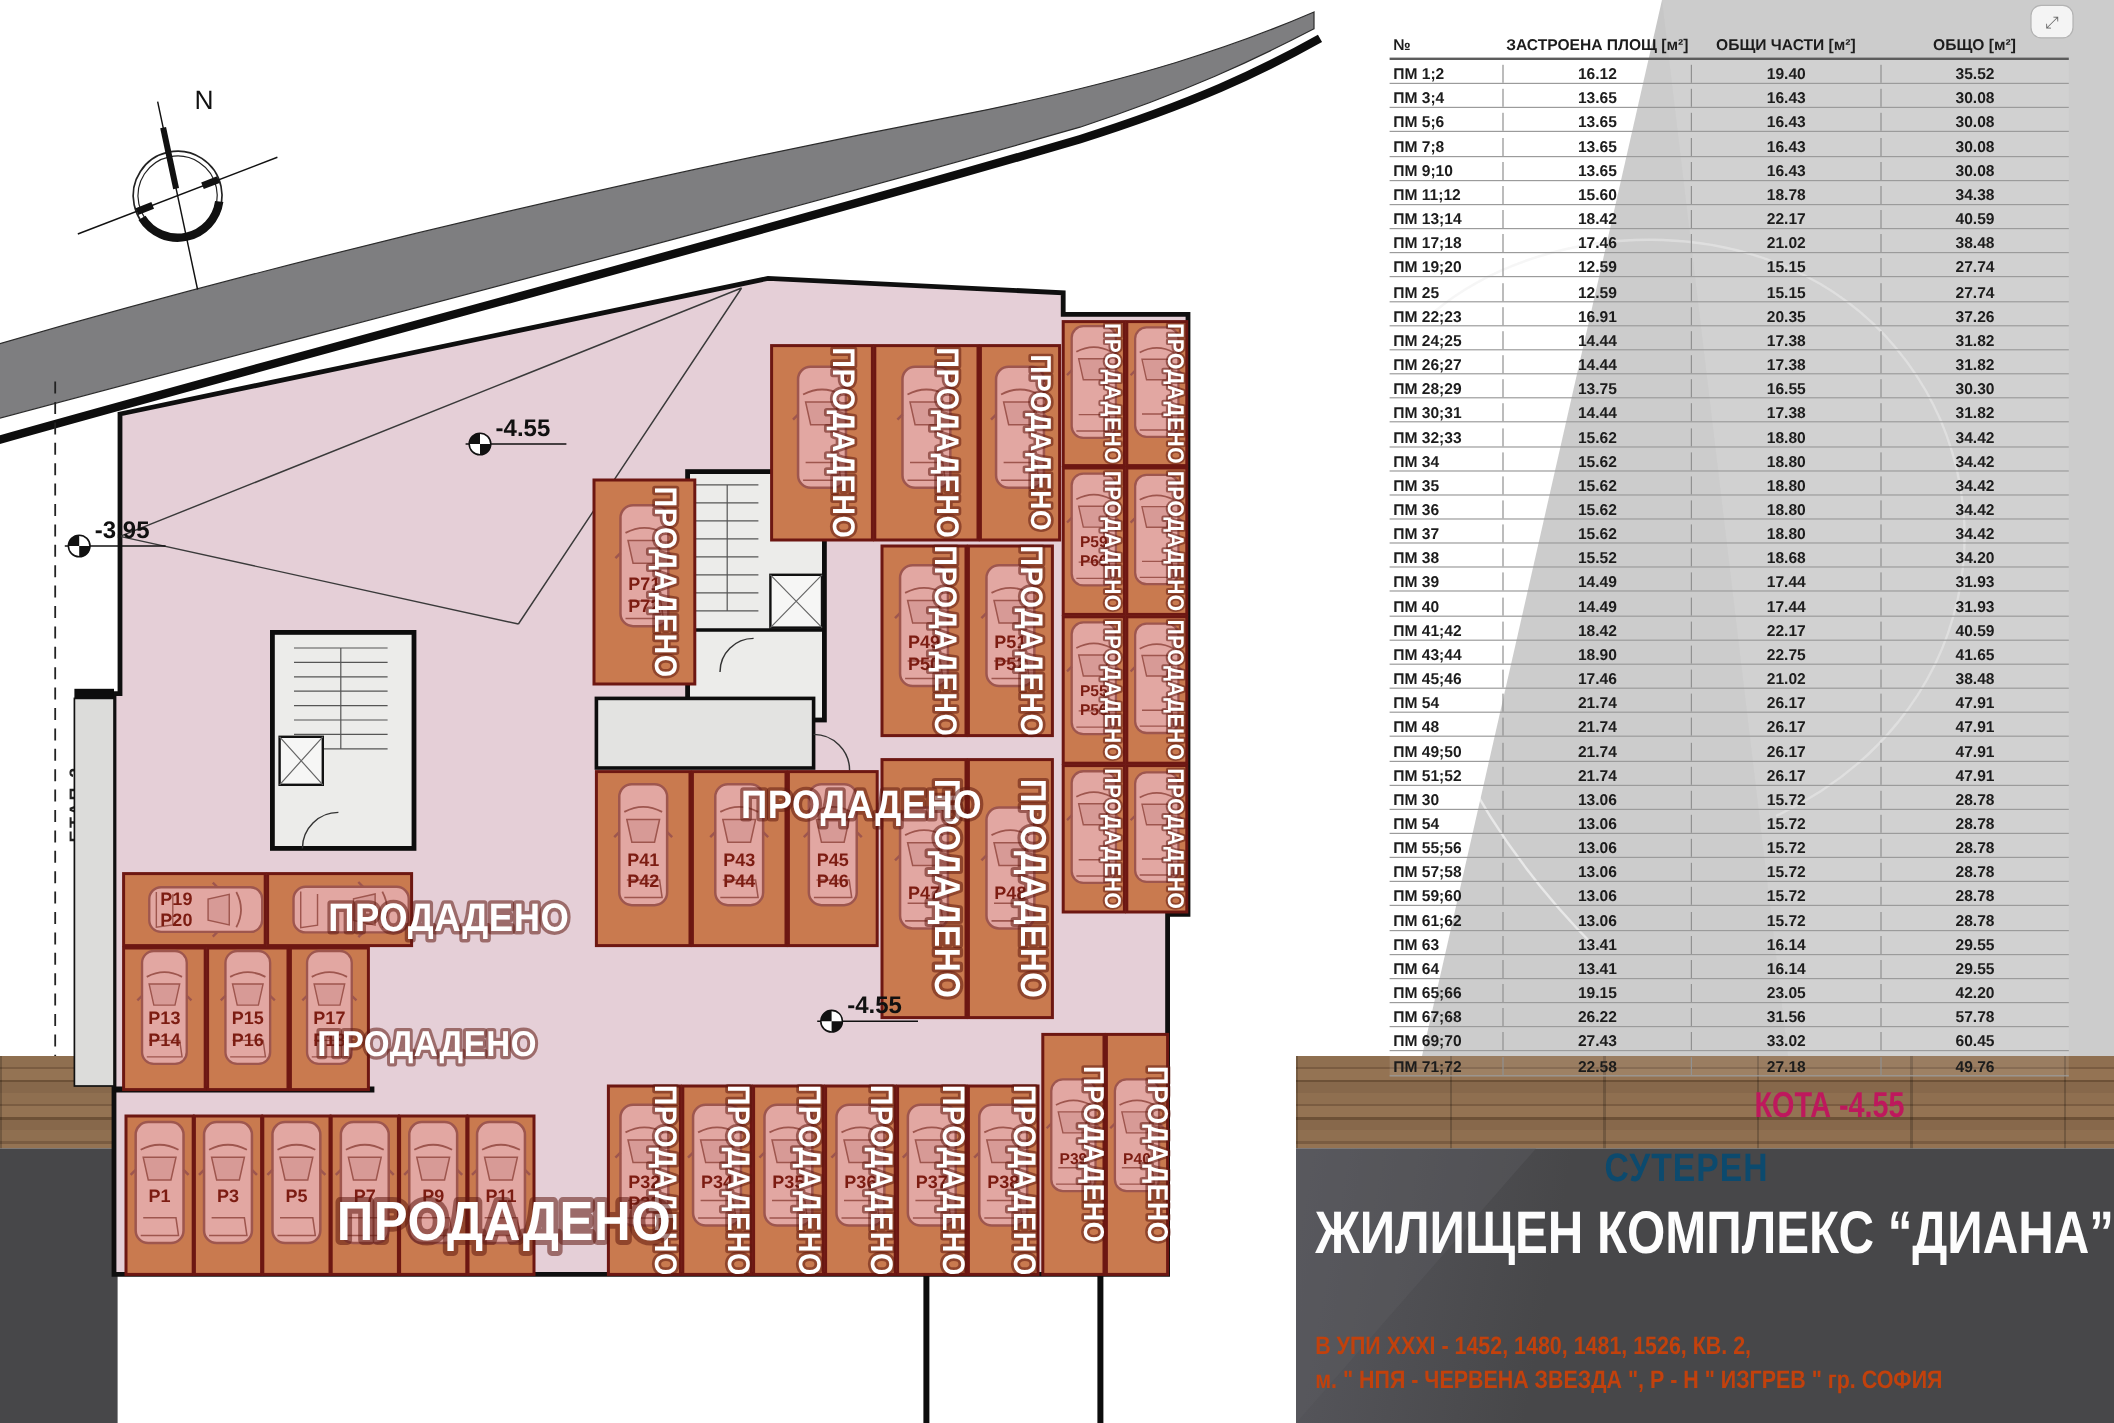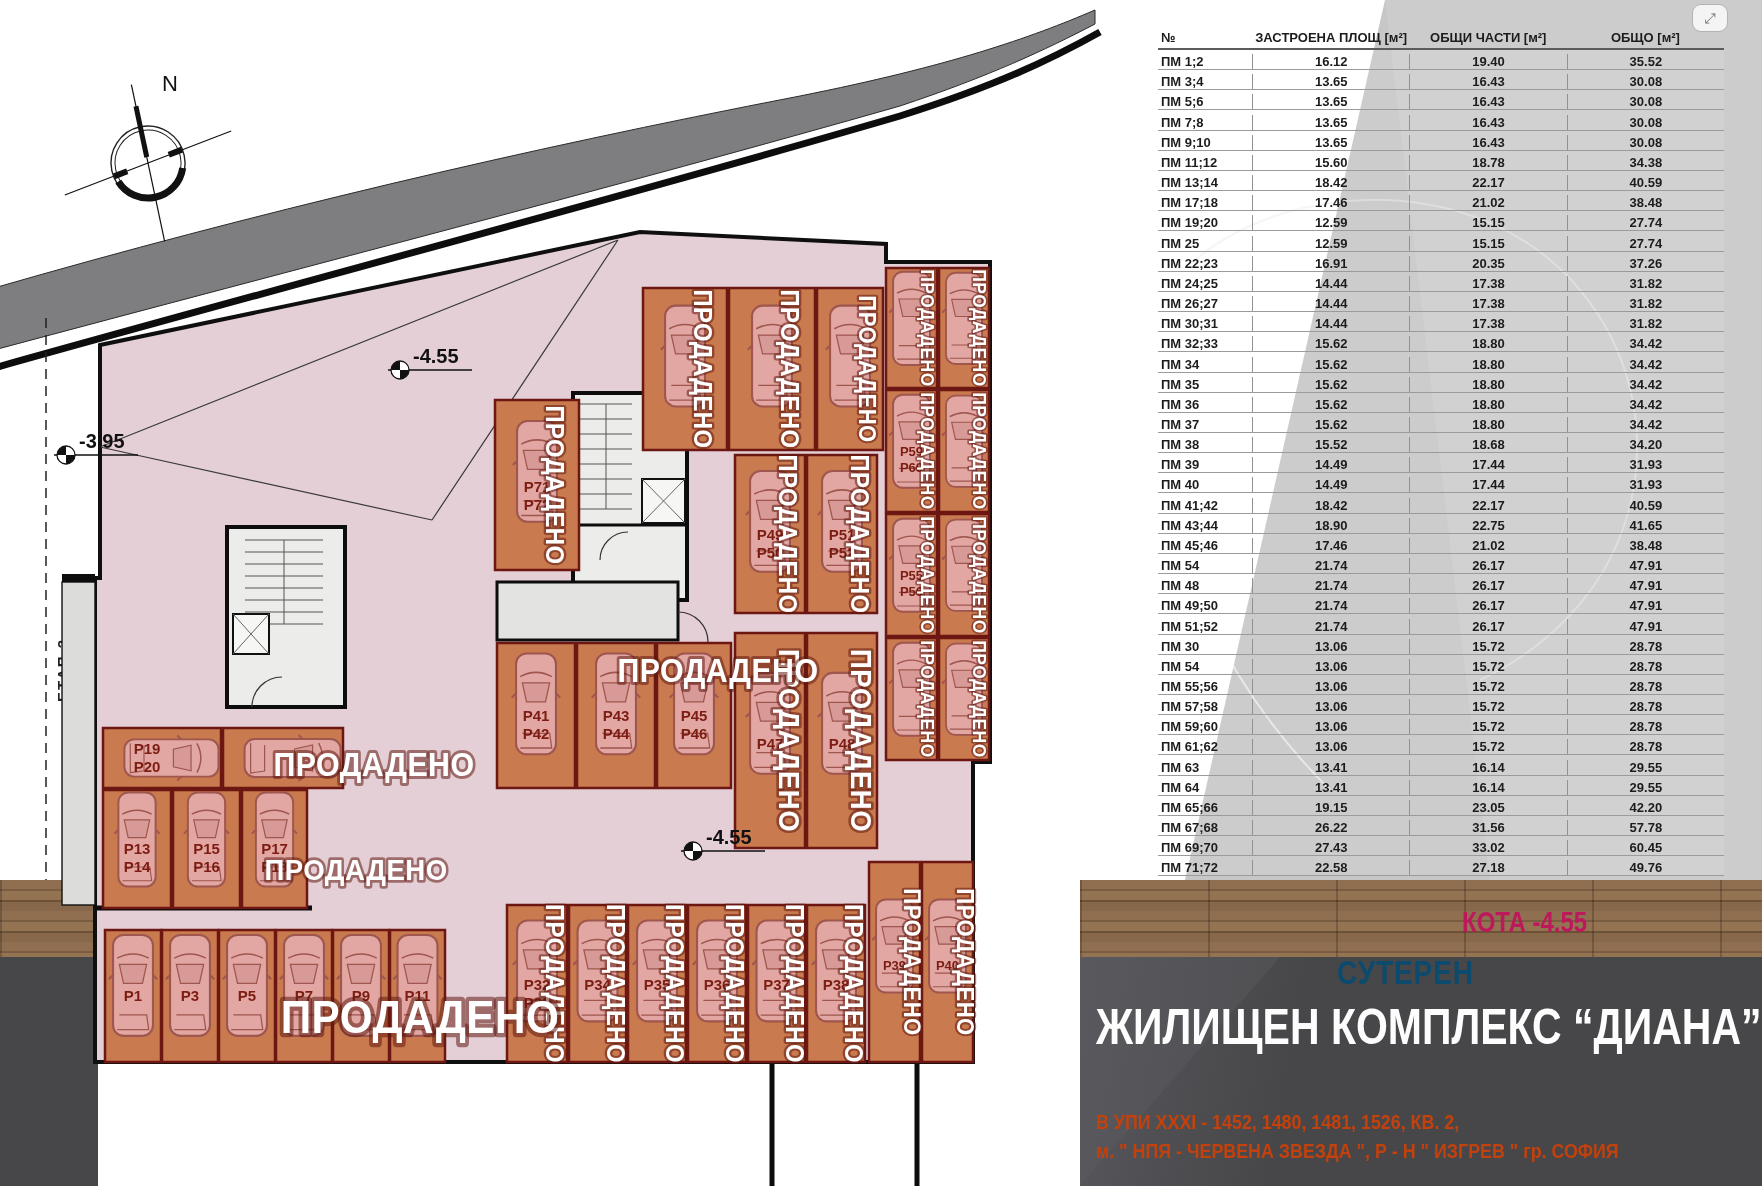--- a/index.html
+++ b/index.html
@@ -452,20 +452,26 @@
         <div class="tcell c2">17.38</div>
         <div class="tcell c3">31.82</div>
       </div>
       <div class="trow">
         <div class="tcell c0">ПМ 26;27</div>
         <div class="tcell c1">14.44</div>
         <div class="tcell c2">17.38</div>
         <div class="tcell c3">31.82</div>
       </div>
       <div class="trow">
+        <div class="tcell c0">ПМ 28;29</div>
+        <div class="tcell c1">13.75</div>
+        <div class="tcell c2">16.55</div>
+        <div class="tcell c3">30.30</div>
+      </div>
+      <div class="trow">
         <div class="tcell c0">ПМ 30;31</div>
         <div class="tcell c1">14.44</div>
         <div class="tcell c2">17.38</div>
         <div class="tcell c3">31.82</div>
       </div>
       <div class="trow">
         <div class="tcell c0">ПМ 32;33</div>
         <div class="tcell c1">15.62</div>
         <div class="tcell c2">18.80</div>
         <div class="tcell c3">34.42</div>

